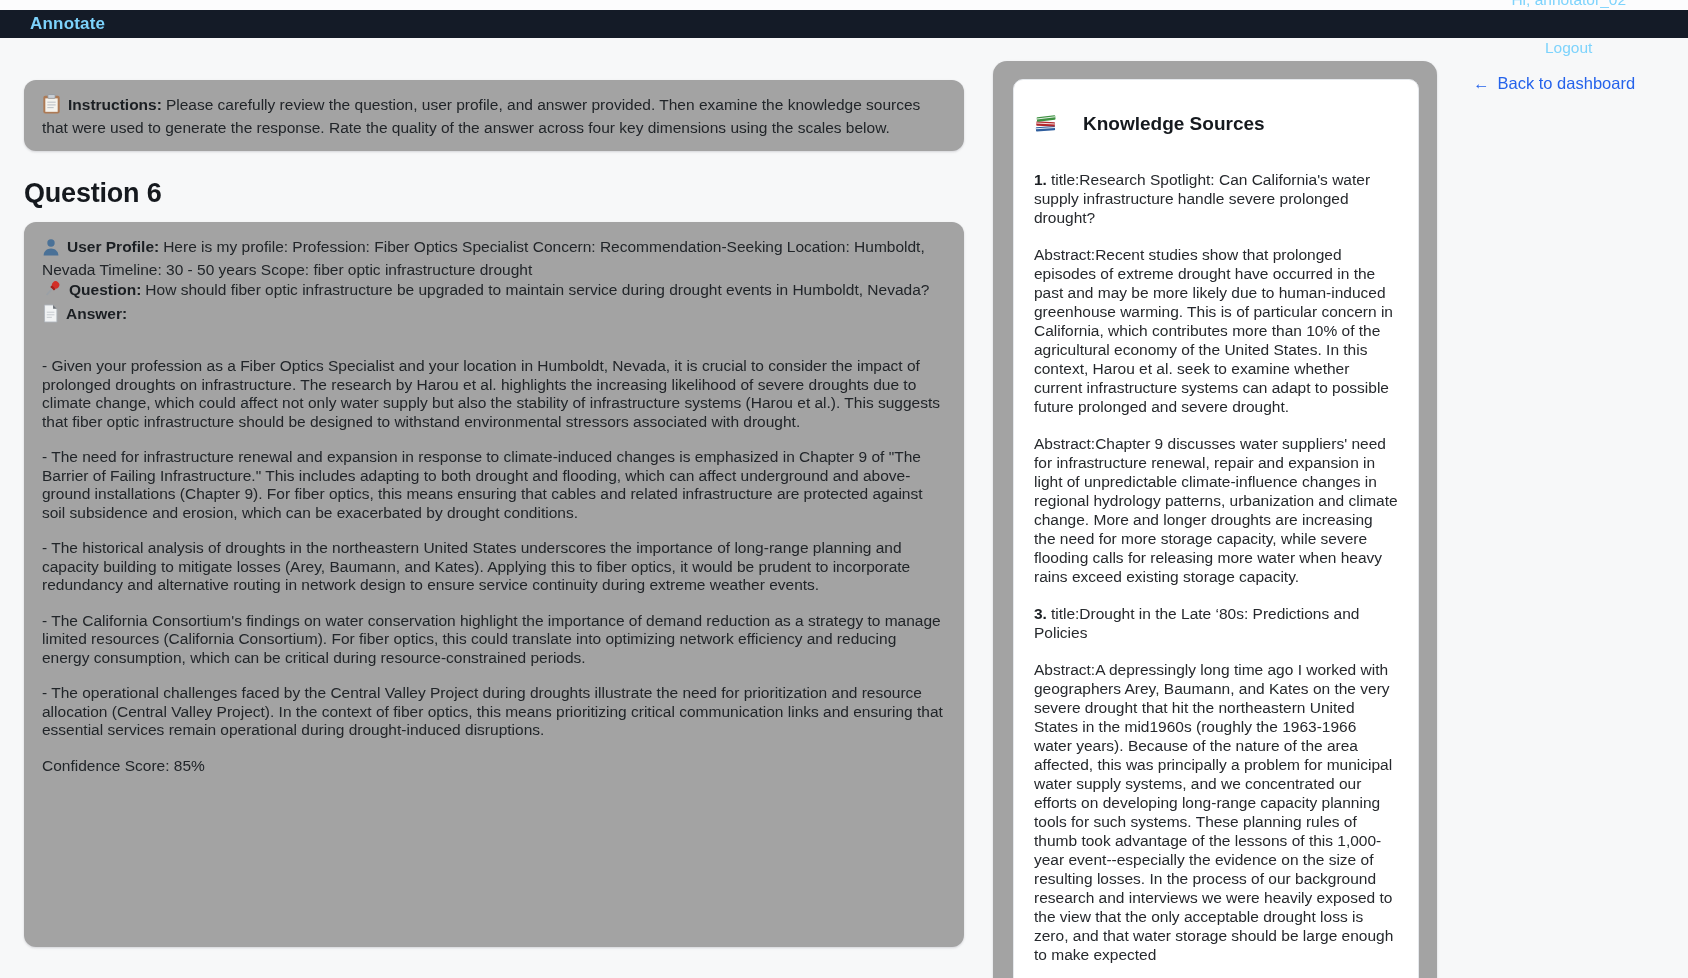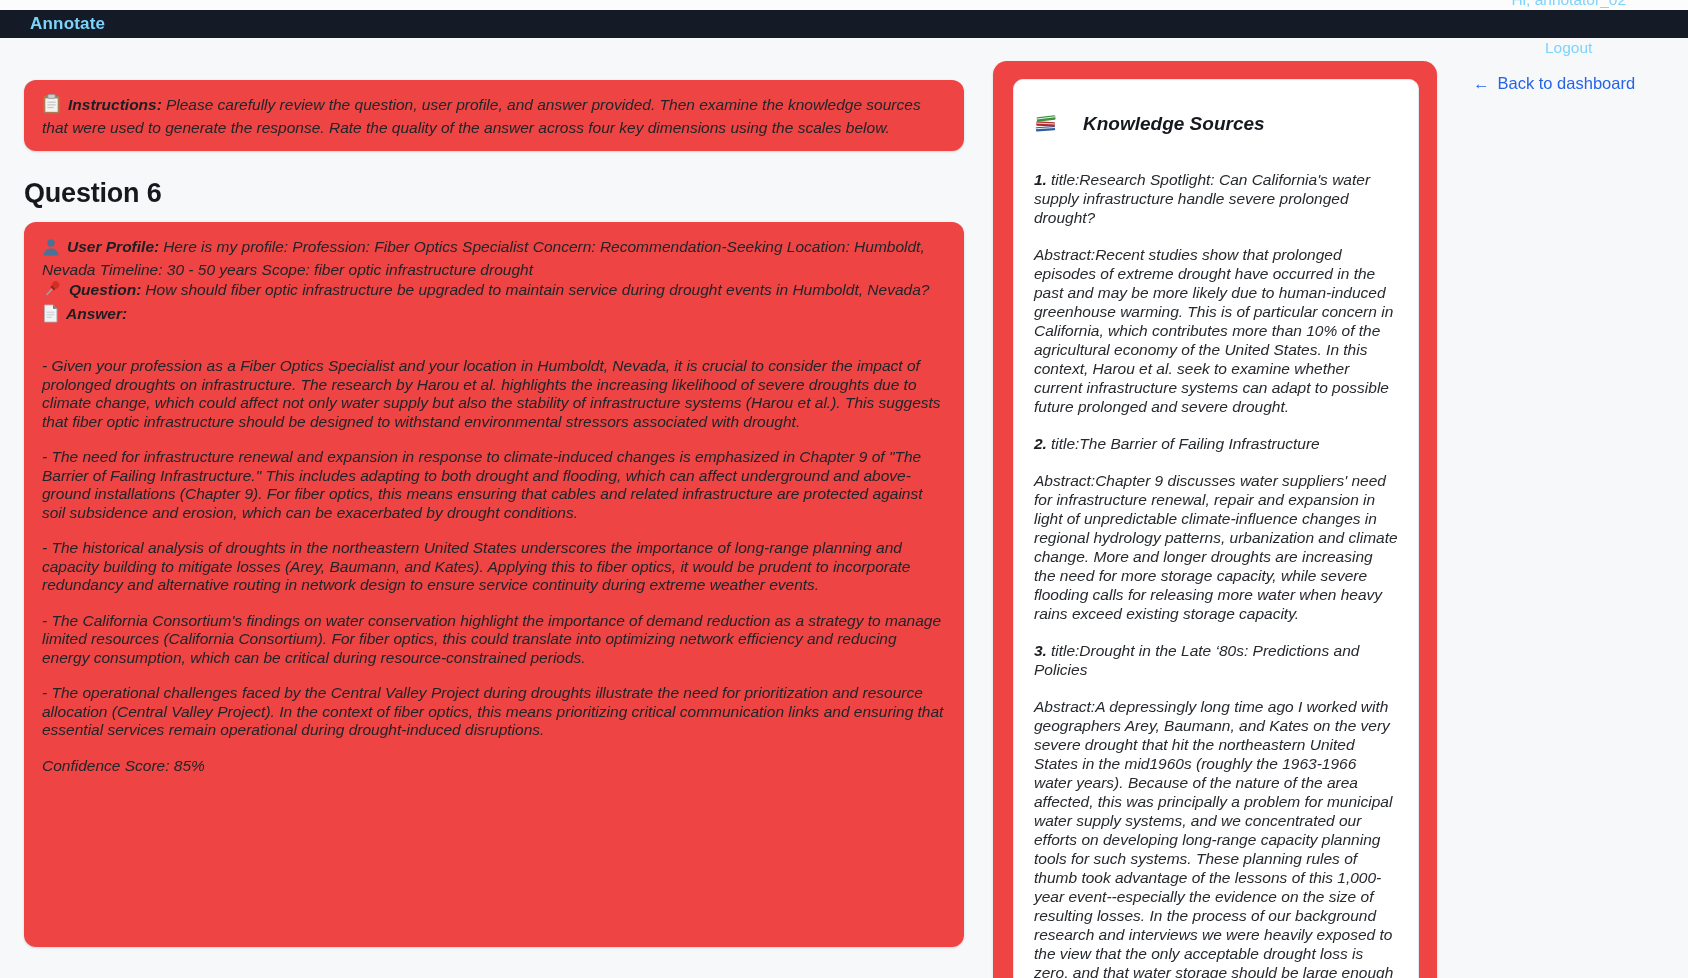--- a/index.html
+++ b/index.html
@@ -14,23 +14,22 @@
   .navbar{
     height:28px;background:#141b27;color:#7dd3fc;
     display:flex;align-items:center;
     padding:0 62px 0 30px;box-sizing:border-box;
   }
   .brand{font-size:17px;font-weight:700;letter-spacing:.2px;}
   .nav-right{margin-left:auto;display:flex;align-items:center;gap:30px;font-size:15.5px;flex-direction:column;}
   .logout{cursor:pointer;}
   .content{display:flex;align-items:flex-start;padding-left:24px;box-sizing:border-box;}
   .card{
-    background:#ef4444;border-radius:12px;
+    background:#a3a3a3;border-radius:12px;
     box-shadow:0 1px 3px rgba(16,24,40,.10),0 1px 2px rgba(16,24,40,.06);
-    font-style:italic;
   }
   .left-col{flex:none;width:940px;}
   .instructions-card{
     margin-top:42px;
     padding:14px 26px 14px 18px;box-sizing:border-box;
     font-size:15.5px;line-height:19px;
   }
   .page-title{
     font-size:27px;line-height:30px;font-weight:700;color:#15191e;
     margin:27px 0 0 0;letter-spacing:-.2px;
@@ -161,21 +160,20 @@
                 <rect x="2.8" y="4.6" width="19.5" height="1" fill="#e3f0e3"></rect>
               </g>
         </svg>
           </span>
         <span>Knowledge Sources</span>
       </div>
 
       <p><strong>1.</strong><span class="lbl-text">title:Research Spotlight: Can California's water supply infrastructure handle severe prolonged drought?</span></p>
       <p>Abstract:Recent studies show that prolonged episodes of extreme drought have occurred in the past and may be more likely due to human-induced greenhouse warming. This is of particular concern in California, which contributes more than 10% of the agricultural economy of the United States. In this context, Harou et al. seek to examine whether current infrastructure systems can adapt to possible future prolonged and severe drought.</p>
 
-      <p><strong>2.</strong><span class="lbl-text">title:The Barrier of Failing Infrastructure</span></p>
       <p>Abstract:Chapter 9 discusses water suppliers' need for infrastructure renewal, repair and expansion in light of unpredictable climate-influence changes in regional hydrology patterns, urbanization and climate change. More and longer droughts are increasing the need for more storage capacity, while severe flooding calls for releasing more water when heavy rains exceed existing storage capacity.</p>
 
       <p><strong>3.</strong><span class="lbl-text">title:Drought in the Late ‘80s: Predictions and Policies</span></p>
       <p>Abstract:A depressingly long time ago I worked with geographers Arey, Baumann, and Kates on the very severe drought that hit the northeastern United States in the mid1960s (roughly the 1963-1966 water years). Because of the nature of the area affected, this was principally a problem for municipal water supply systems, and we concentrated our efforts on developing long-range capacity planning tools for such systems. These planning rules of thumb took advantage of the lessons of this 1,000-year event--especially the evidence on the size of resulting losses. In the process of our background research and interviews we were heavily exposed to the view that the only acceptable drought loss is zero, and that water storage should be large enough to make expected</p>
 
     </div>
   </div>
 
   <div class="back-col">
     <span>←</span>

